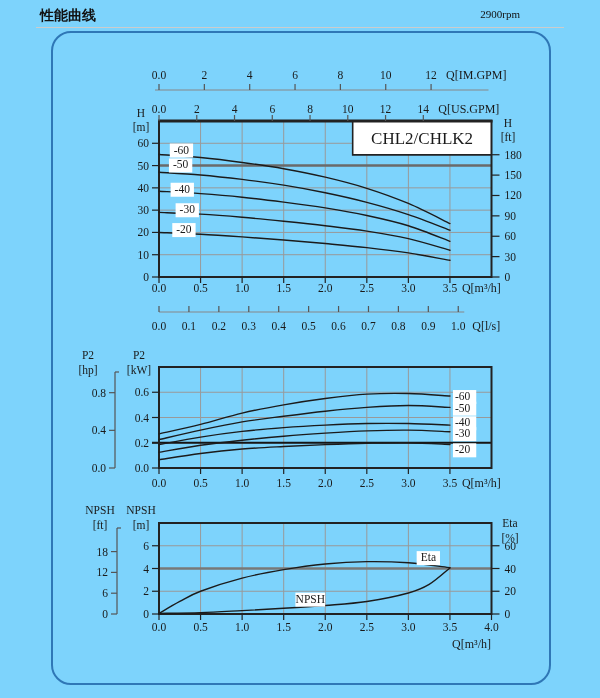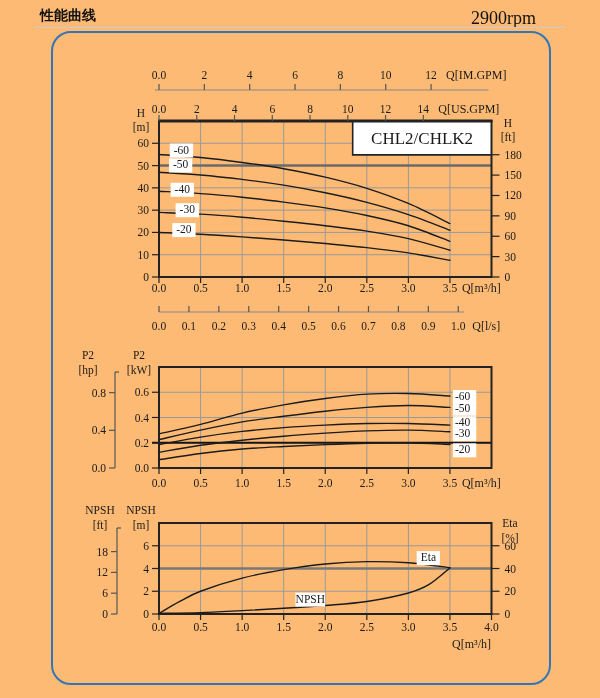--- a/index.html
+++ b/index.html
@@ -1,20 +1,20 @@
 <!DOCTYPE html>
 <html><head>
 <meta charset="utf-8">
 <style>
   html,body{margin:0;padding:0;background:#fff;}
-  .page{position:relative;width:600px;height:698px;background:#fdba74;overflow:hidden;
+  .page{position:relative;width:600px;height:698px;background:#7dd3fc;overflow:hidden;
         font-family:"Liberation Serif","DejaVu Serif",serif;}
   .hdr-title{position:absolute;left:40px;top:7px;font-family:"DejaVu Sans","Liberation Sans",sans-serif;
              font-weight:bold;font-size:14px;color:#111;}
-  .hdr-rpm{position:absolute;right:64px;top:8px;font-size:18px;color:#111;}
+  .hdr-rpm{position:absolute;right:80px;top:8px;font-size:11px;color:#111;}
   .hdr-rule{position:absolute;left:36px;top:27px;width:528px;height:1px;background:#cccccc;}
   .frame{position:absolute;left:51px;top:31px;width:496px;height:650px;border:2px solid;
          border-radius:20px;pointer-events:none;}
   svg text{font-family:"Liberation Serif","DejaVu Serif",serif;fill:#1a1a1a;}
   .charts{position:absolute;left:0;top:0;}
 </style>
 </head>
 <body>
 
 <div class="page">

